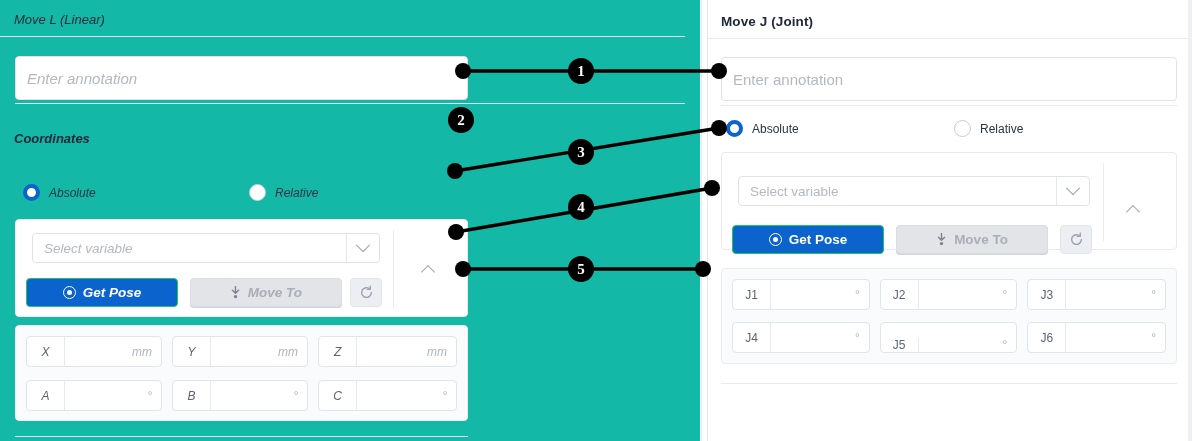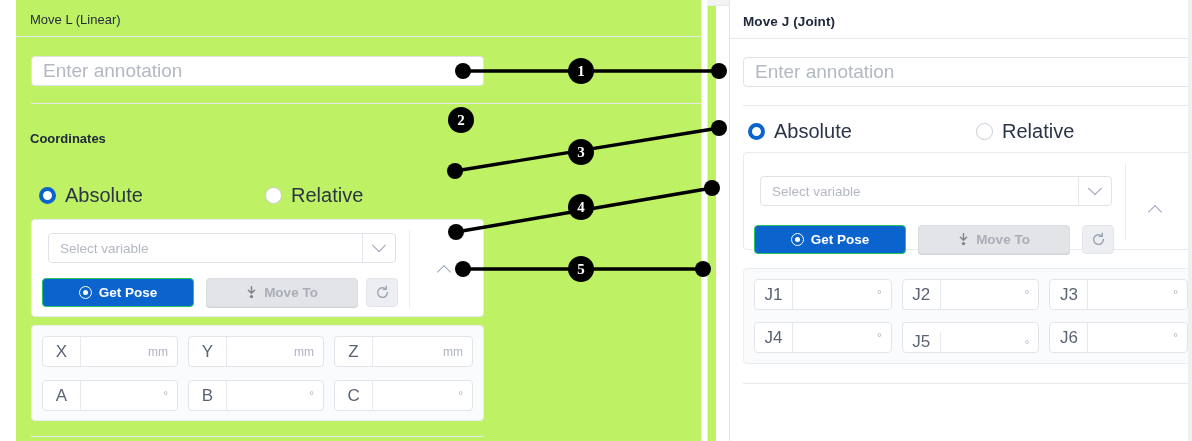--- a/index.html
+++ b/index.html
@@ -16,22 +16,22 @@
     overflow: hidden;
     position: relative;
   }
 
   
   #shell { position: absolute; inset: 0; }
 
   .panel { position: absolute; top: 0; bottom: 0; overflow: hidden; }
 
   
-  #panel-left { left: 16px; width: 700px; background: #bef264; }
-  #panel-right { left: 707px; right: 0; background: #ffffff; border-left: 1px solid #e3e6ec; margin-left: 22px; }
+  #panel-left { left: 0; width: 700px; background: #14b8a6; font-style: italic; }
+  #panel-right { left: 707px; right: 0; background: #ffffff; border-left: 1px solid #e3e6ec; }
 
   .vsplit {
     position: absolute; top: 0; bottom: 0; left: 701px; width: 5px;
     background: #ffffff; border-left: 1px solid #e8eaee; border-right: 1px solid #e8eaee;
   }
   .topstrip {
     position: absolute; left: 707px; right: 0; top: 0; height: 5px;
     background: #f2f3f5; border-bottom: 1px solid #e6e8ec;
   }
 
@@ -40,28 +40,28 @@
     font-weight: bold;
     font-size: 13.5px;
     color: #20293c;
     letter-spacing: .1px;
   }
   .rule { height: 1px; background: #e7e9ee; }
 
   
   .txt {
     box-sizing: border-box;
-    height: 30px;
+    height: 44px;
     border: 1px solid #dfe3e8;
     border-radius: 4px;
     background: #fff;
     display: flex;
     align-items: center;
     padding: 0 11px;
-    font-size: 19px;
+    font-size: 15px;
     color: #b3b8c2;
     white-space: nowrap;
   }
 
   
   .sel {
     box-sizing: border-box;
     height: 30px;
     border: 1px solid #dfe3e8;
     border-radius: 4px;
@@ -103,21 +103,21 @@
   .rdot {
     box-sizing: border-box;
     width: 17px; height: 17px; border-radius: 50%;
     border: 1.6px solid #c6cbd4; background: #fff;
     display: flex; align-items: center; justify-content: center;
   }
   .rdot.on { border: 4.5px solid #0b63ce; }
   .rdot.on::after {
     content: ""; width: 5px; height: 5px; border-radius: 50%; background: #fff;
   }
-  .rlabel { font-size: 20px; color: #2b3445; }
+  .rlabel { font-size: 12px; color: #2b3445; }
 
   
   .btn {
     box-sizing: border-box;
     height: 29px;
     border-radius: 4px;
     display: flex; align-items: center; justify-content: center;
     gap: 7px;
     font-size: 13.5px;
     font-weight: bold;
@@ -151,21 +151,21 @@
     border-radius: 4px;
     background: #fff;
     display: flex; align-items: stretch;
     overflow: hidden;
   }
   .field .f-key {
     flex: 0 0 auto;
     min-width: 25px;
     display: flex; align-items: center; justify-content: center;
     padding: 0 6px;
-    font-size: 17px;
+    font-size: 12px;
     color: #5b6474;
     border-right: 1px solid #e6e9ee;
   }
   .field .f-val {
     flex: 1 1 auto;
     display: flex; align-items: center; justify-content: flex-end;
     padding: 0 9px;
     font-size: 12px;
     color: #aeb4c0;
   }

